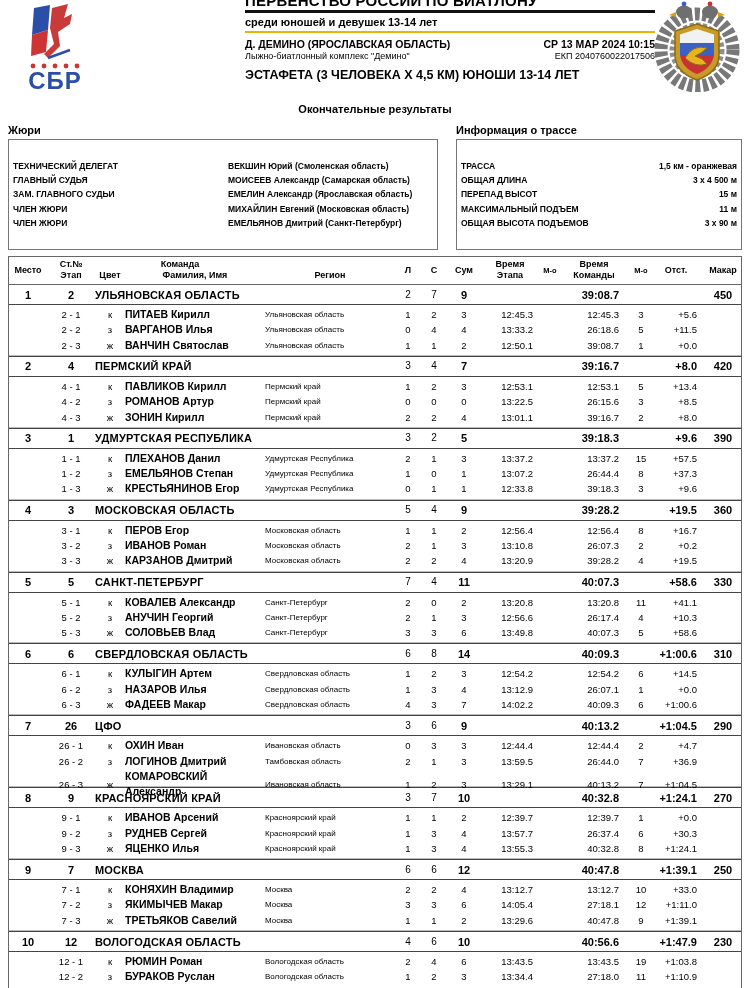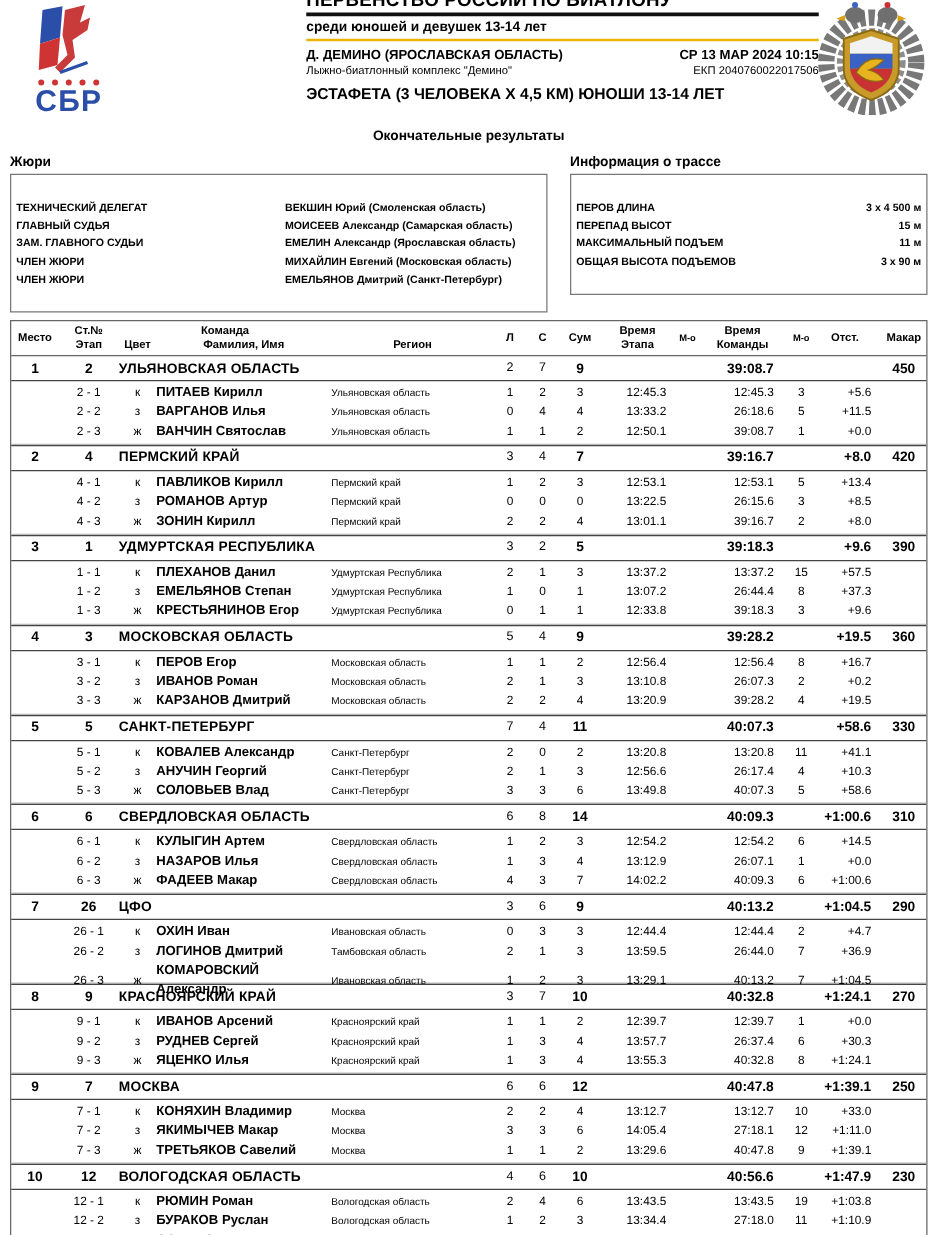--- a/index.html
+++ b/index.html
@@ -159,21 +159,25 @@
     <div class="jury-member">ЕМЕЛЬЯНОВ Дмитрий (Санкт-Петербург)</div>
   </div>
           </div>
         </div>
     </div>
     <div class="course-col">
       <div class="info-title">Информация о трассе</div>
       <div class="info-box">
           <div>
             <div class="course-row">
-    <div class="course-label">ПЕРОВ ДЛИНА</div>
+    <div class="course-label">ТРАССА</div>
+    <div class="course-value">1,5 км - оранжевая</div>
+  </div>
+            <div class="course-row">
+    <div class="course-label">ОБЩАЯ ДЛИНА</div>
     <div class="course-value">3 х 4 500 м</div>
   </div>
             <div class="course-row">
     <div class="course-label">ПЕРЕПАД ВЫСОТ</div>
     <div class="course-value">15 м</div>
   </div>
             <div class="course-row">
     <div class="course-label">МАКСИМАЛЬНЫЙ ПОДЪЕМ</div>
     <div class="course-value">11 м</div>
   </div>

